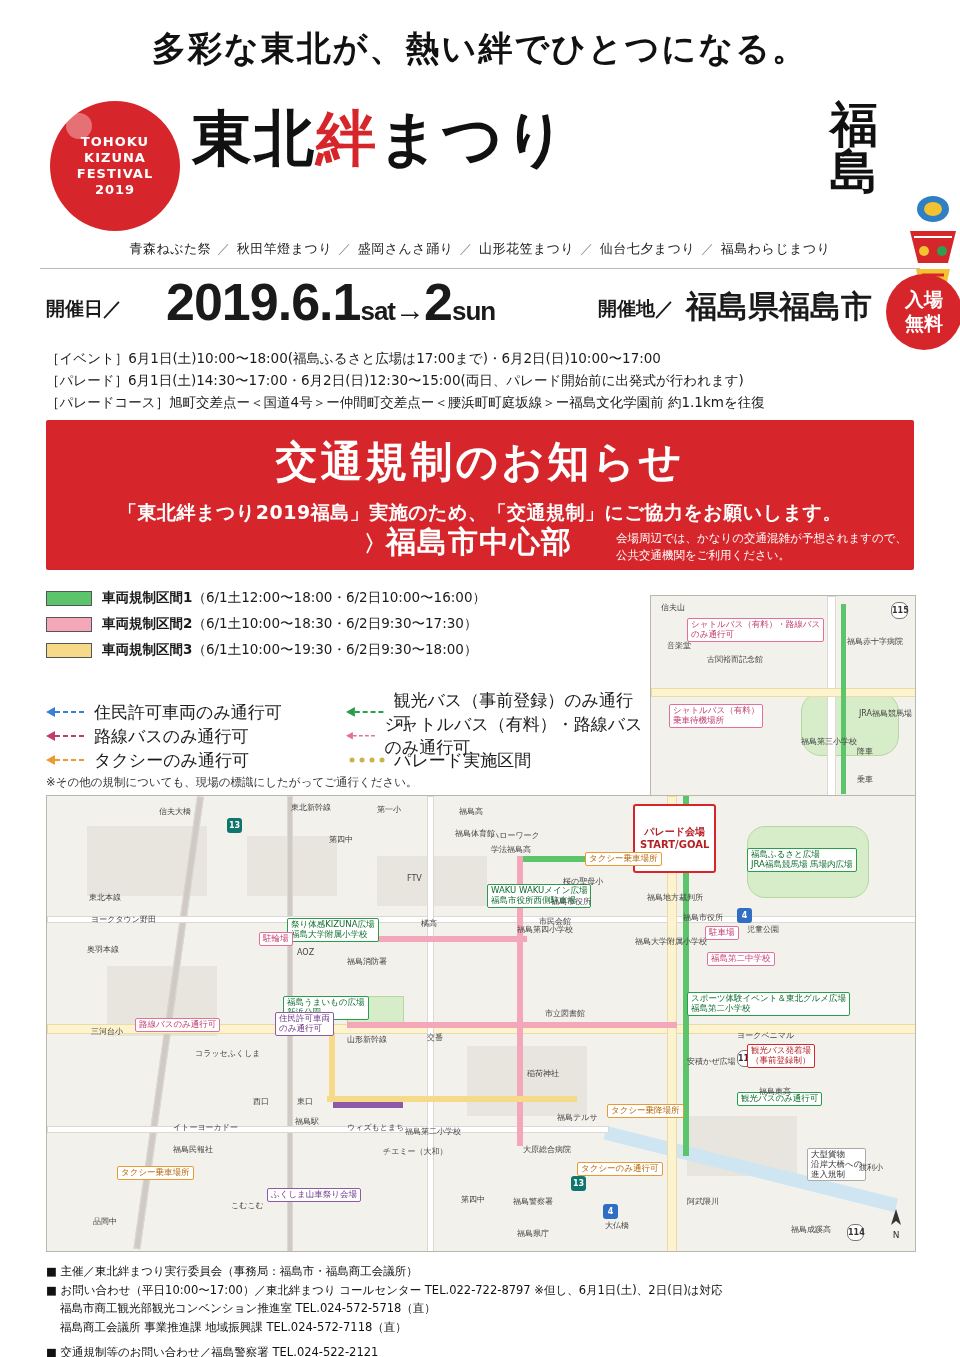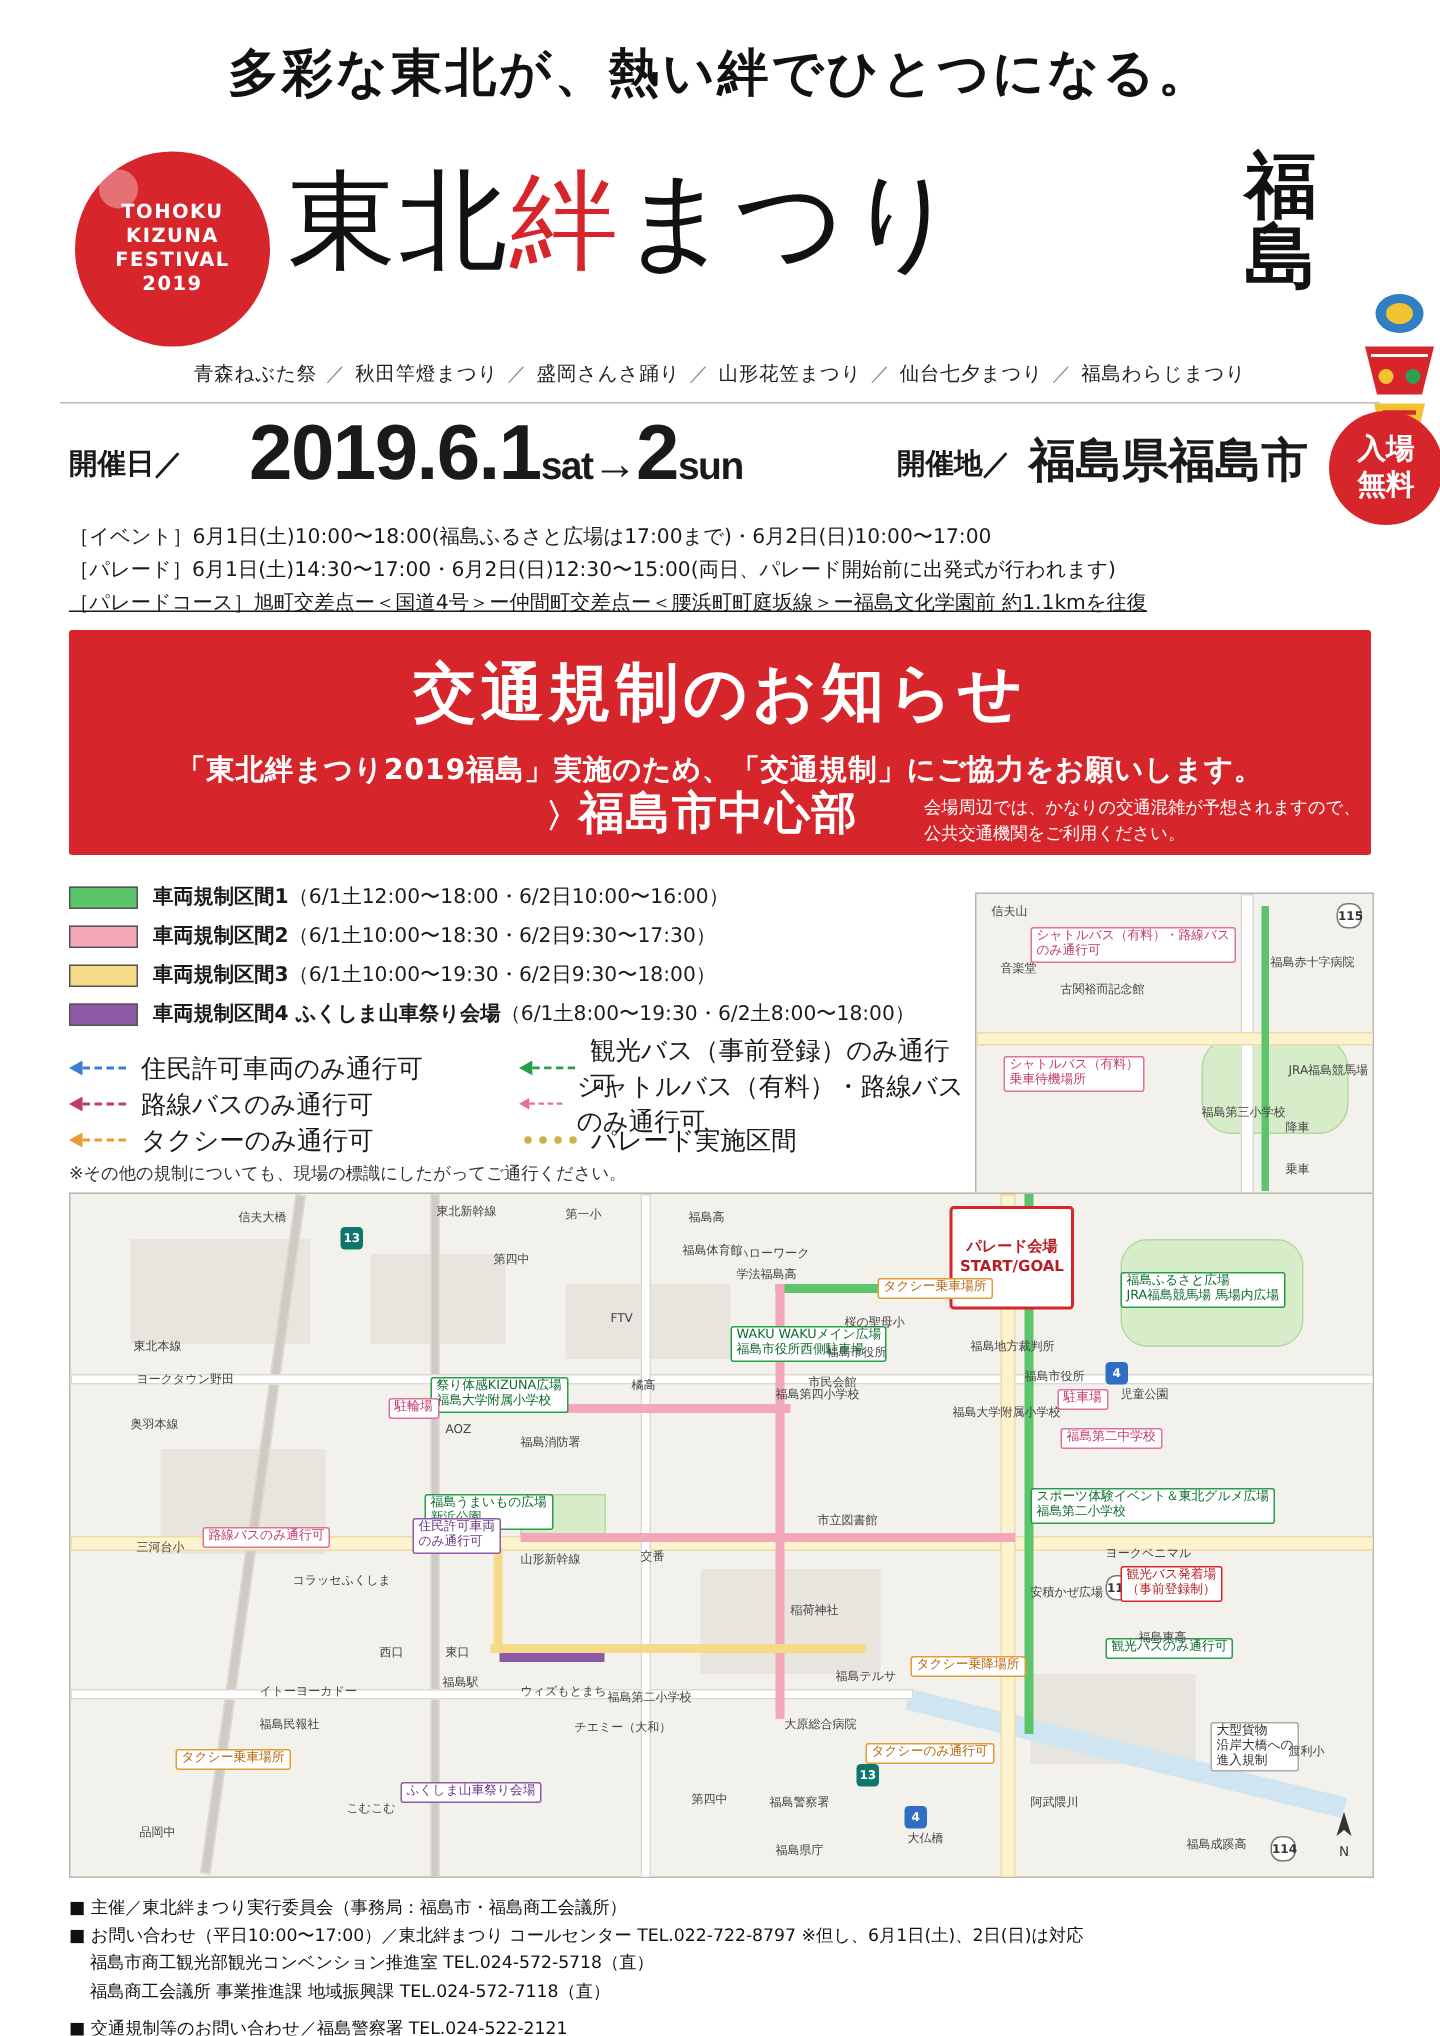--- a/index.html
+++ b/index.html
@@ -27,21 +27,21 @@
     flex-direction:column;text-align:center;line-height:1.25;font-weight:bold;font-size:13px;
     letter-spacing:1px;
   }
   .stamp:after{
     content:"";position:absolute;left:16px;top:12px;width:26px;height:26px;border-radius:50%;
     background:#fff;opacity:.35;
   }
   .brush{
     position:absolute;left:152px;top:0px;
     font-family:"DejaVu Serif","Liberation Serif",serif;
-    font-weight:normal;font-size:72px;color:#111;letter-spacing:2px;line-height:1.45;
+    font-weight:bold;font-size:60px;color:#111;letter-spacing:2px;line-height:1.45;
     white-space:nowrap;
   }
   .brush .accent{color:#d7262b;}
   .side-kanji{
     position:absolute;left:790px;top:6px;font-family:"DejaVu Serif","Liberation Serif",serif;
     font-weight:bold;font-size:48px;line-height:.98;color:#111;
   }
   .deco{
     position:absolute;left:862px;top:96px;width:62px;height:124px;
   }
@@ -200,21 +200,21 @@
     <div class="kaisaichi"><span>開催地</span>／</div>
     <div class="city">福島県福島市</div>
     <div class="freebadge">
       <span>入場</span>
       <span>無料</span>
     </div>
   </div>
 
   <div class="detail" style="top:348px;">［イベント］6月1日(土)10:00〜18:00(福島ふるさと広場は17:00まで)・6月2日(日)10:00〜17:00</div>
   <div class="detail" style="top:370px;">［パレード］6月1日(土)14:30〜17:00・6月2日(日)12:30〜15:00(両日、パレード開始前に出発式が行われます)</div>
-  <div class="detail" style="top:392px;text-decoration:underline;">［パレードコース］旭町交差点ー＜国道4号＞ー仲間町交差点ー＜腰浜町町庭坂線＞ー福島文化学園前 約1.1kmを往復</div>
+  <div class="detail" style="top:392px;">［パレードコース］旭町交差点ー＜国道4号＞ー仲間町交差点ー＜腰浜町町庭坂線＞ー福島文化学園前 約1.1kmを往復</div>
 
   <div class="banner">
     <h1>交通規制のお知らせ</h1>
     <div class="sub">「東北絆まつり2019福島」実施のため、「交通規制」にご協力をお願いします。</div>
     <div class="row3">
       <div class="area-arrow">〉</div>
       <div class="area-name">福島市中心部</div>
       <div class="area-note" style="white-space:pre-line;">会場周辺では、かなりの交通混雑が予想されますので、
 公共交通機関をご利用ください。</div>
     </div>
@@ -225,24 +225,20 @@
       <span class="swatch sw1"></span>
       <span class="txt"><b>車両規制区間1</b><span>（6/1土12:00〜18:00・6/2日10:00〜16:00）</span></span>
     </div>
     <div class="lrow">
       <span class="swatch sw2"></span>
       <span class="txt"><b>車両規制区間2</b><span>（6/1土10:00〜18:30・6/2日9:30〜17:30）</span></span>
     </div>
     <div class="lrow">
       <span class="swatch sw3"></span>
       <span class="txt"><b>車両規制区間3</b><span>（6/1土10:00〜19:30・6/2日9:30〜18:00）</span></span>
-    </div>
-    <div class="lrow">
-      <span class="swatch sw4"></span>
-      <span class="txt"><b>車両規制区間4 ふくしま山車祭り会場</b><span>（6/1土8:00〜19:30・6/2土8:00〜18:00）</span></span>
     </div>
   </div>
 
   <div class="arrows">
     <div class="arow">
       <span class="acell">
         <svg class="adash" viewBox="0 0 40 10">
             <path d="M38 5 H8" stroke="#3b7fd4" stroke-width="2" stroke-dasharray="5 3"></path>
             <path d="M0 5 L9 0 L9 10 Z" fill="#3b7fd4"></path>
           </svg>

